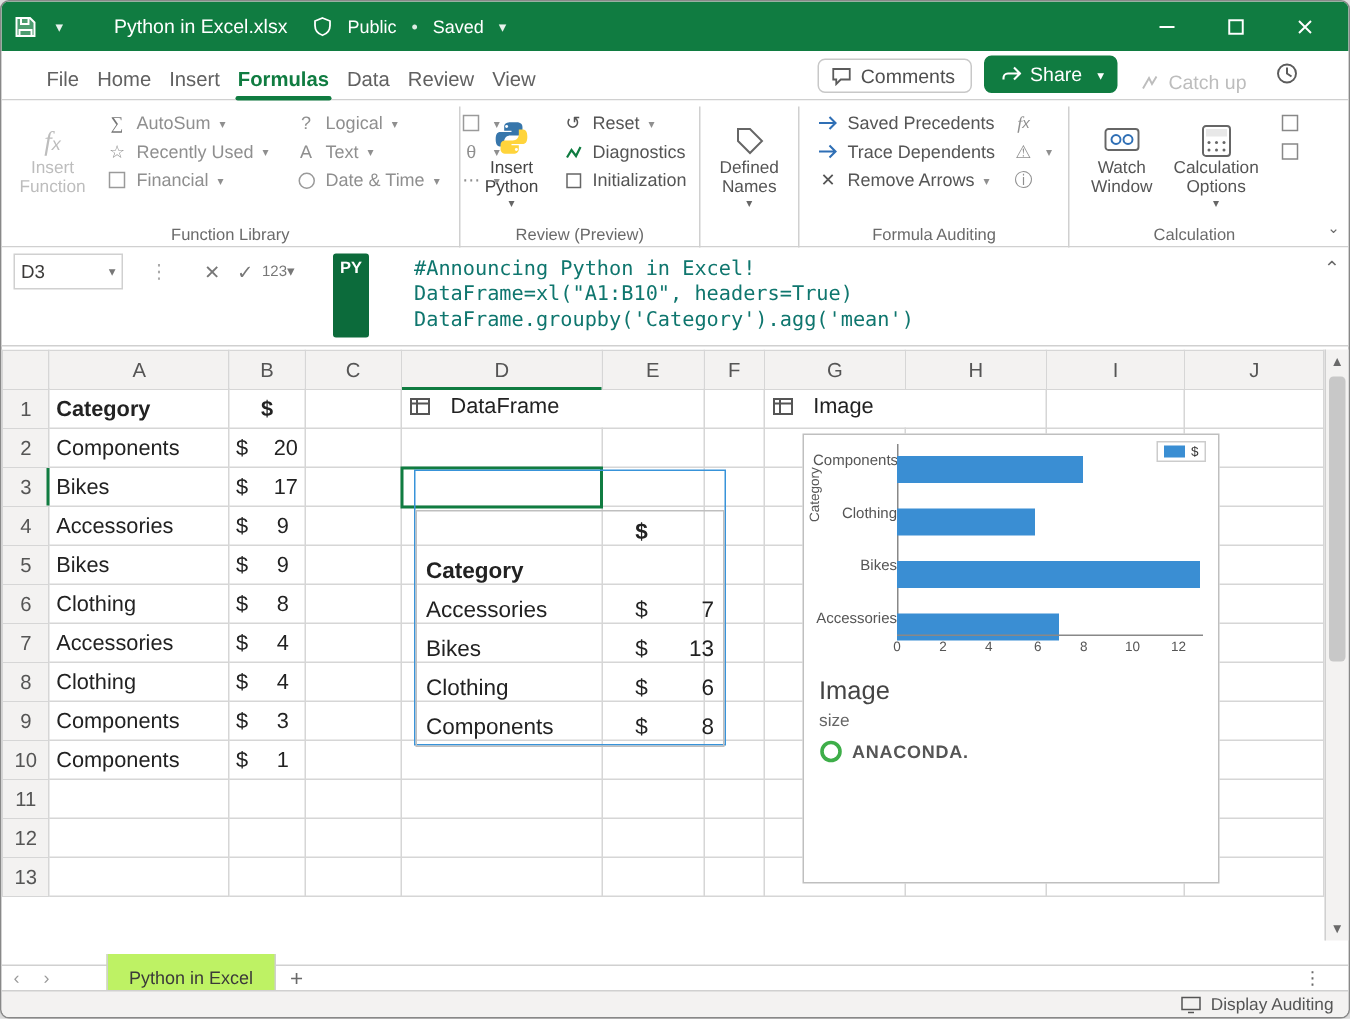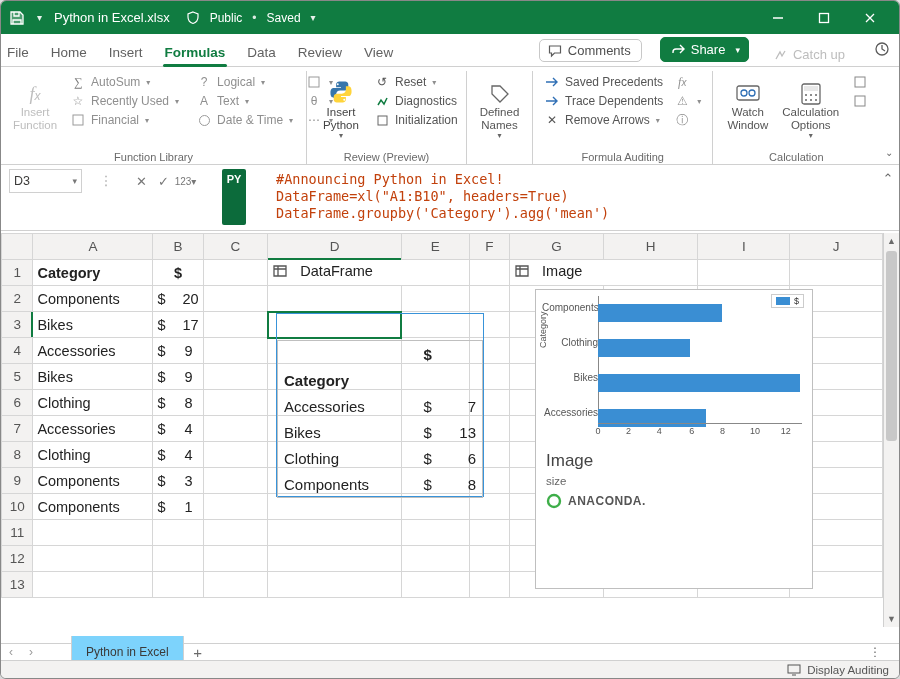--- a/index.html
+++ b/index.html
@@ -18,28 +18,28 @@
     --accent-outline:#107c41;
   }
   *{box-sizing:border-box;font-family:"Segoe UI",Arial,sans-serif;}
   body{margin:0;padding:0;width:900px;height:679px;background:#eaeaea;overflow:hidden;font-size:13px;color:var(--text);}
   .window{position:absolute;inset:0;width:900px;height:679px;background:#fff;border:1px solid #888;border-radius:6px;overflow:hidden;box-shadow:0 4px 20px rgba(0,0,0,.2);}
 
   
   .titlebar{height:33px;background:var(--green);display:flex;align-items:center;color:#fff;font-size:12px;padding:0 6px;gap:6px;}
   .titlebar .save-ico{width:20px;height:20px;border-radius:3px;display:flex;align-items:center;justify-content:center;}
   .titlebar .chev{opacity:.9;font-size:10px;padding:0 4px;}
-  .titlebar .fname{margin-left:2px;font-size:13px;}
+  .titlebar .fname{margin-left:24px;font-size:13px;}
   .shield-ico svg{display:block;}
   .winbtns{margin-left:auto;display:flex;}
   .winbtn{width:46px;height:33px;display:flex;align-items:center;justify-content:center;color:#fff;font-size:14px;}
   .winbtn svg{stroke:#fff;}
 
   
-  .tabsrow{height:33px;background:#fff;display:flex;align-items:flex-end;border-bottom:1px solid var(--border);padding:0 4px;gap:18px;}
+  .tabsrow{height:33px;background:#fff;display:flex;align-items:flex-end;border-bottom:1px solid var(--border);padding:0 28px;gap:8px;}
   .tab{font-size:13.5px;color:#616161;padding:6px 2px;cursor:pointer;position:relative;}
   .tab.active{color:#107c41;font-weight:600;}
   .tab.active::after{content:"";position:absolute;left:0;right:0;bottom:-1px;height:3px;background:var(--green);border-radius:2px;}
   .tabsrow .spacer{flex:1;}
   .tabsrow .pill{border:1px solid #c8c8c8;border-radius:5px;padding:3px 10px 3px 8px;display:flex;align-items:center;gap:6px;color:#4f4f4f;font-size:13px;margin-bottom:4px;}
   .tabsrow .share{background:var(--green);color:#fff;border-color:var(--green);padding:4px 8px 4px 10px;}
   .tabsrow .share .carv{font-size:9px;margin-left:4px;}
   .catch{color:#bdbdbd;margin:0 6px 4px 6px;font-size:13px;display:flex;align-items:center;gap:6px;}
   .hist{width:26px;height:26px;display:flex;align-items:center;justify-content:center;margin-bottom:4px;}
 
@@ -58,21 +58,21 @@
   .ribbon-caret{width:20px;display:flex;align-items:flex-end;justify-content:center;padding-bottom:6px;color:#6a6a6a;font-size:10px;}
 
   
   .fbar{display:flex;align-items:stretch;border-bottom:1px solid var(--border);background:#fff;height:66px;gap:20px;}
   .namebox{width:73px;border:1px solid var(--border);height:24px;margin:4px 0 0 8px;display:flex;align-items:center;padding:0 4px;font-size:12.5px;justify-content:space-between;}
   .namebox .dd{font-size:9px;color:#777;}
   .fb-sep{width:8px;display:flex;align-items:flex-start;justify-content:center;color:#aaa;padding-top:8px;}
   .fb-icons{display:flex;align-items:flex-start;gap:0;padding-top:4px;color:#777;}
   .fb-icons span{width:22px;height:24px;display:flex;align-items:center;justify-content:center;border-left:1px solid transparent;}
   .pybadge{background:#0c6b3b;color:#fff;font-weight:700;font-size:11px;width:24px;height:56px;display:flex;align-items:flex-start;justify-content:center;padding-top:4px;margin:4px 0 0 6px;border-radius:2px;}
-  .codearea{flex:1;font-family:Consolas,monospace;font-size:13.5px;color:#c2410c;padding:6px 8px 0 10px;line-height:17px;white-space:pre;overflow:hidden;}
+  .codearea{flex:1;font-family:Consolas,monospace;font-size:13.5px;color:#0f766e;padding:6px 8px 0 10px;line-height:17px;white-space:pre;overflow:hidden;}
   .fb-expand{width:22px;display:flex;align-items:flex-start;justify-content:center;color:#6a6a6a;padding-top:6px;}
 
   
   .sheetwrap{position:absolute;left:0;right:0;top:232px;bottom:35px;background:#fff;}
   .grid{position:absolute;left:0;top:0;right:16px;bottom:16px;overflow:hidden;}
   table.sheet{border-collapse:collapse;table-layout:fixed;}
   table.sheet th,table.sheet td{border:1px solid var(--grid-border);height:26px;font-size:14.5px;padding:0 4px;color:#222;background:#fff;}
   table.sheet th{background:var(--header-bg);font-weight:400;color:#555;text-align:center;font-size:13.5px;position:relative;}
   table.sheet th.rowh{width:32px;text-align:center;}
   .corner{width:32px;background:var(--header-bg);}
@@ -107,21 +107,21 @@
   .axis{position:absolute;left:62px;right:10px;bottom:6px;height:16px;border-top:1px solid #888;}
   .axis span{position:absolute;font-size:9px;color:#555;transform:translateX(-50%);top:2px;}
   .ylab{position:absolute;left:2px;top:50%;transform:rotate(-90deg) translateX(20px);transform-origin:left top;font-size:9px;color:#555;}
   .legend{position:absolute;right:8px;top:4px;border:1px solid #ccc;background:#fff;font-size:9px;padding:1px 4px;display:flex;align-items:center;gap:4px;}
   .legend .sw{width:14px;height:8px;background:var(--blue);}
 
   
   .statusbar{position:absolute;left:0;right:0;bottom:0;height:18px;background:#f3f2f1;border-top:1px solid var(--border);display:flex;align-items:center;justify-content:flex-end;padding:0 10px;font-size:11.5px;color:#555;gap:6px;}
   .sheettabs{position:absolute;left:0;right:0;bottom:18px;height:17px;background:#fff;border-top:1px solid var(--border);display:flex;align-items:center;font-size:12px;}
   .sheettabs .nav{width:20px;text-align:center;color:#9a9a9a;}
-  .sheettab{padding:16px 14px;height:100%;display:flex;align-items:center;border-right:1px solid var(--border);border-left:1px solid var(--border);margin-left:30px;position:relative;top:1px;background:#7dd3fc;border-bottom:2px solid var(--green);}
+  .sheettab{padding:16px 14px;height:100%;display:flex;align-items:center;border-right:1px solid var(--border);border-left:1px solid var(--border);margin-left:30px;position:relative;top:1px;background:#bef264;border-bottom:2px solid var(--green);}
   .addsheet{width:28px;text-align:center;color:#6a6a6a;font-size:15px;}
   .sheettabs .more{margin-left:auto;margin-right:18px;color:#6a6a6a;}
 </style>
 </head>
 <body>
 
 <div class="window">
 
   <div class="titlebar">
     <span class="save-ico">

